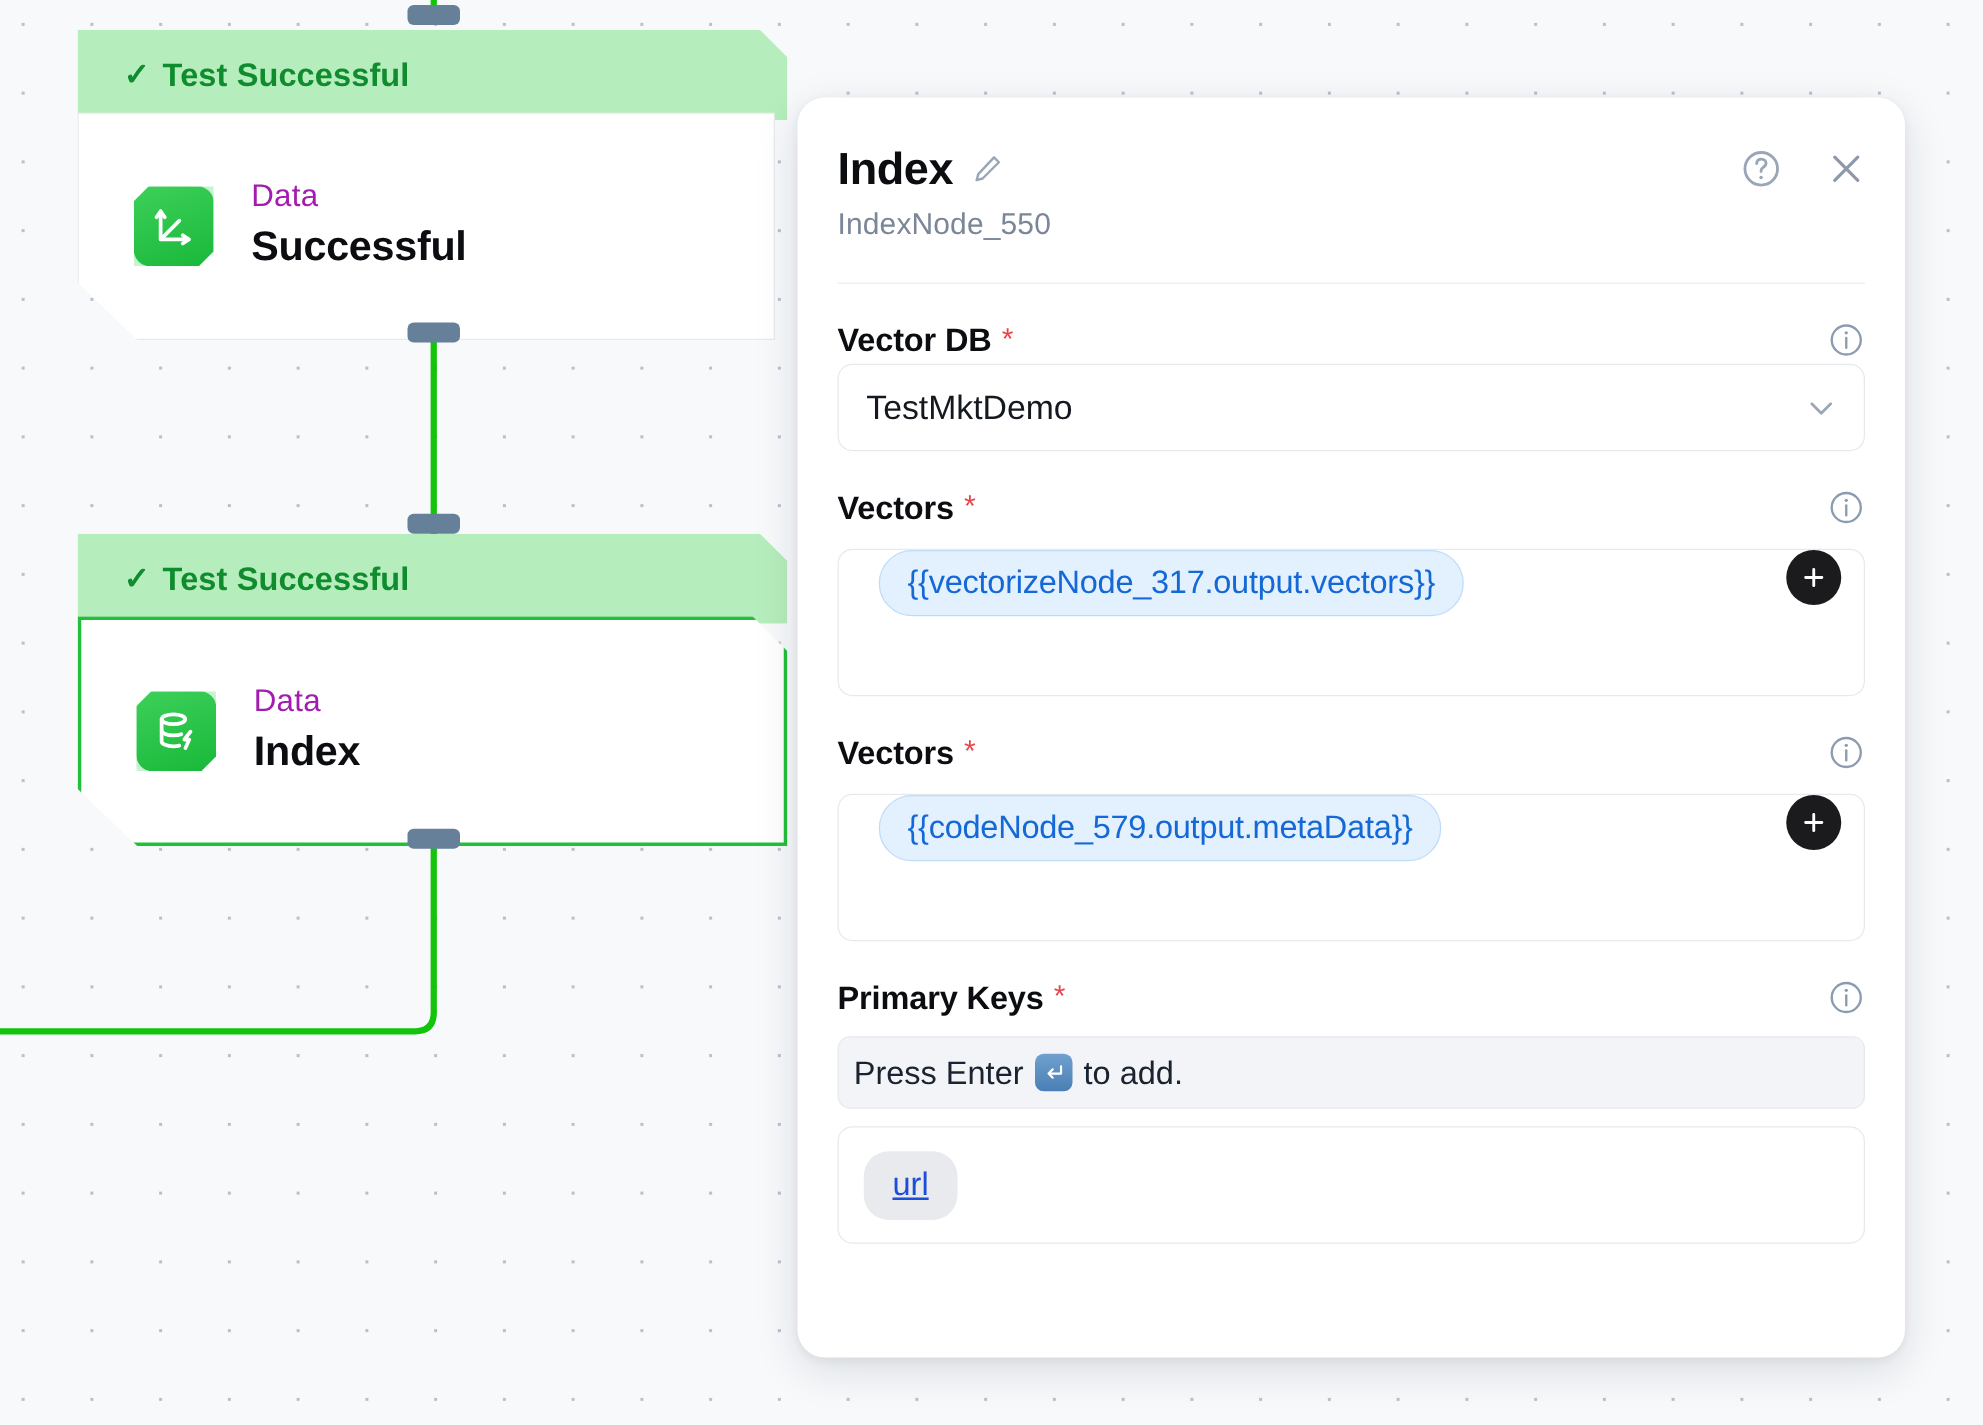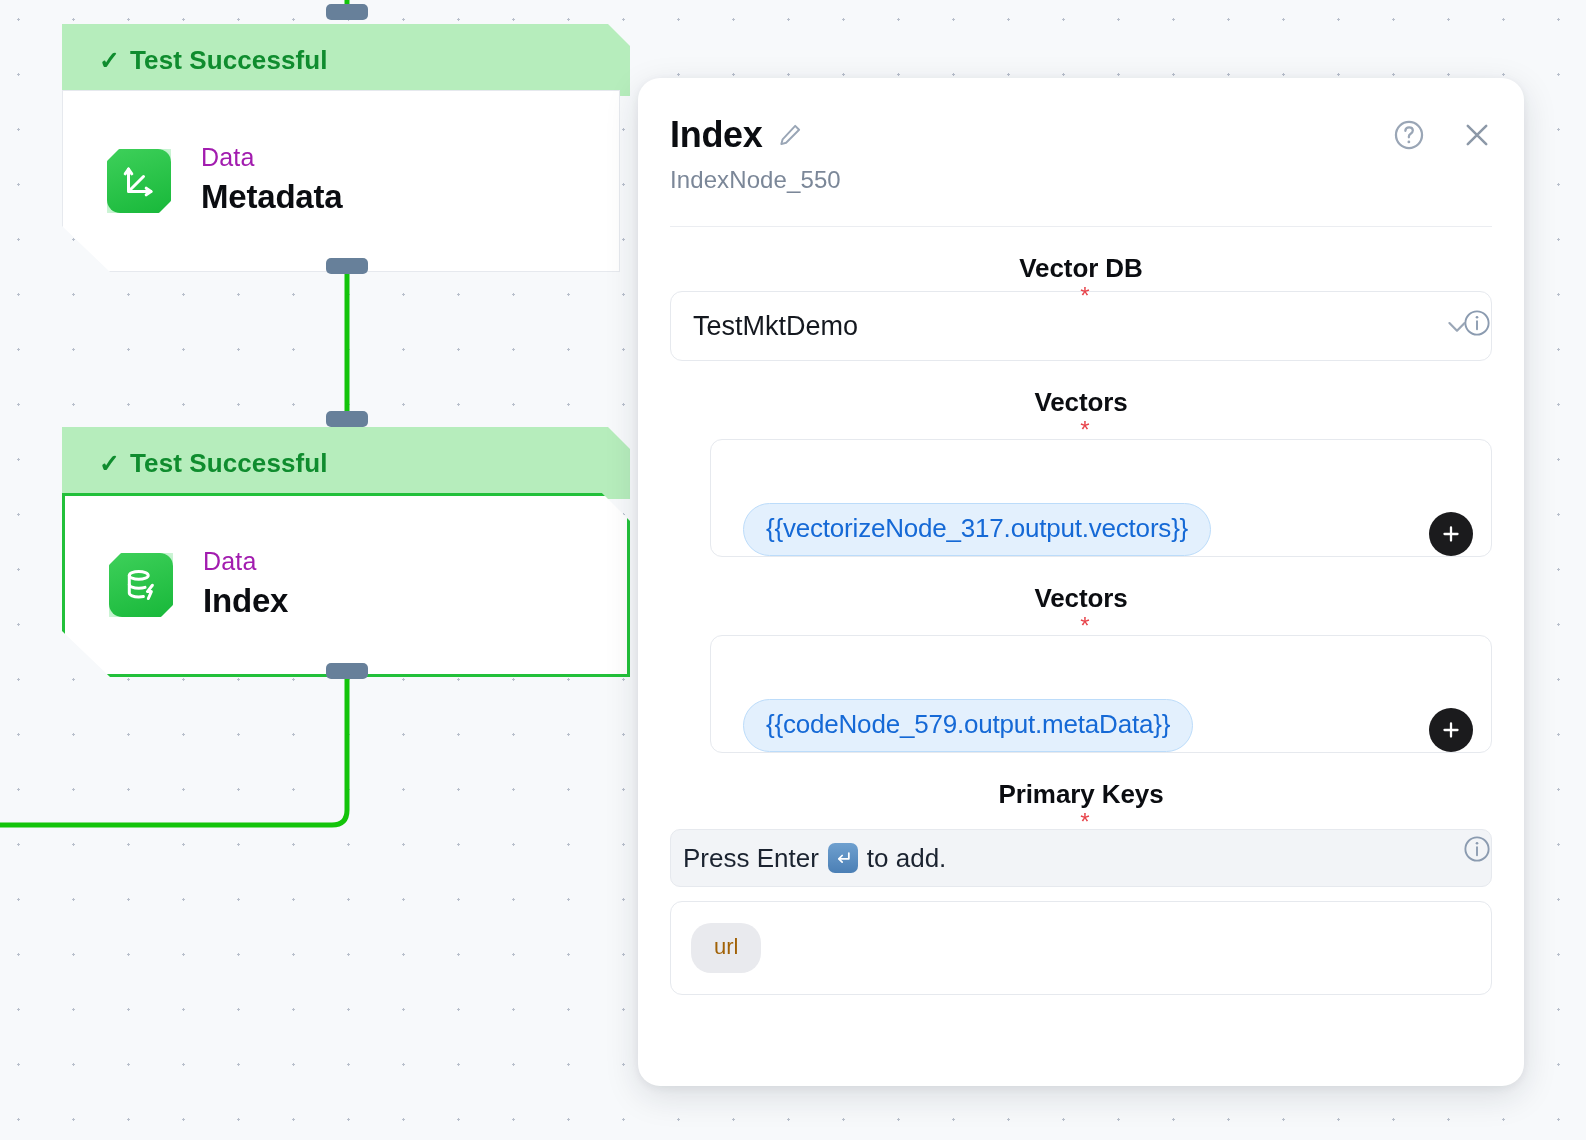--- a/index.html
+++ b/index.html
@@ -123,21 +123,20 @@
     height: 1px; background: #ebedf1;
     margin: 32px 32px 0 32px;
   }
 
   .panel-body { padding: 0 32px; }
 
   .field { margin-top: 26px; }
   .field-head {
     display: flex; align-items: center;
     height: 38px;
-    flex-direction: column;
   }
   .field-label {
     font-size: 26px; font-weight: 700; color: #0b0d11; letter-spacing: -.1px;
   }
   .req { color: #e8444b; font-size: 24px; margin-left: 8px; line-height: 1; }
   .info-icon { margin-left: auto; display: flex; align-items: center; cursor: pointer; }
 
   .select-box {
     height: 70px;
     border: 1.5px solid #e6e9ee;
@@ -148,25 +147,24 @@
     cursor: pointer;
   }
   .select-value { font-size: 27px; color: #14181f; font-weight: 400; }
   .chev { margin-left: auto; display: flex; align-items: center; }
 
   .token-box {
     margin-top: 14px;
     min-height: 118px;
     border: 1.5px solid #e6e9ee;
     border-radius: 12px;
-    display: flex; align-items: flex-end;
+    display: flex; align-items: flex-start;
     padding: 0 18px 0 32px;
     background: #fff;
     position: relative;
-    margin-left: 40px;
   }
   .token {
     display: inline-flex; align-items: center;
     background: #e3f0fd;
     border: 1.5px solid #bcdcfa;
     color: #1569d6;
     border-radius: 999px;
     padding: 9px 22px 11px 22px;
     font-size: 26px;
     letter-spacing: -.2px;
@@ -206,25 +204,26 @@
     margin-top: 14px;
     min-height: 94px;
     border: 1.5px solid #e6e9ee;
     border-radius: 12px;
     display: flex; align-items: center;
     padding: 0 20px 0 20px;
     background: #fff;
   }
   .chip {
     background: #e9eaee;
-    color: #a16207;
+    color: #1d4ed8;
     border-radius: 20px;
     padding: 11px 23px 13px 23px;
-    font-size: 22px;
+    font-size: 26px;
     cursor: pointer;
+    text-decoration: underline;
   }
 </style>
 </head>
 <body>
 
 <div id="root">
 
   <div class="canvas"></div>
 
   <svg class="edges" width="1586" height="1140" viewBox="0 0 1586 1140">
@@ -247,21 +246,21 @@
       <div class="node-icon">
         <svg width="36" height="36" viewBox="0 0 24 24" fill="none" stroke="#ffffff" stroke-width="2" stroke-linecap="round" stroke-linejoin="round">
           <path d="M5 4 L5 19 L20 19"></path>
           <path d="M5 4 L2.8 7.2 M5 4 L7.2 7.2"></path>
           <path d="M20 19 L16.8 16.8 M20 19 L16.8 21.2"></path>
           <path d="M6.5 17.5 L15 9"></path>
         </svg>
       </div>
       <div class="node-text">
         <div class="node-kind">Data</div>
-        <div class="node-title">Metadata</div>
+        <div class="node-title">Successful</div>
       </div>
     </div>
   </div>
 
   <div class="handle" style="left:326px; top:4px;"></div>
   <div class="handle" style="left:326px; top:258px;"></div>
 
   <div class="node" style="left:62px; top:427px; width:568px; height:250px;">
     <div class="status-bar" style="width:568px;">
       <span class="chk">✓</span>

